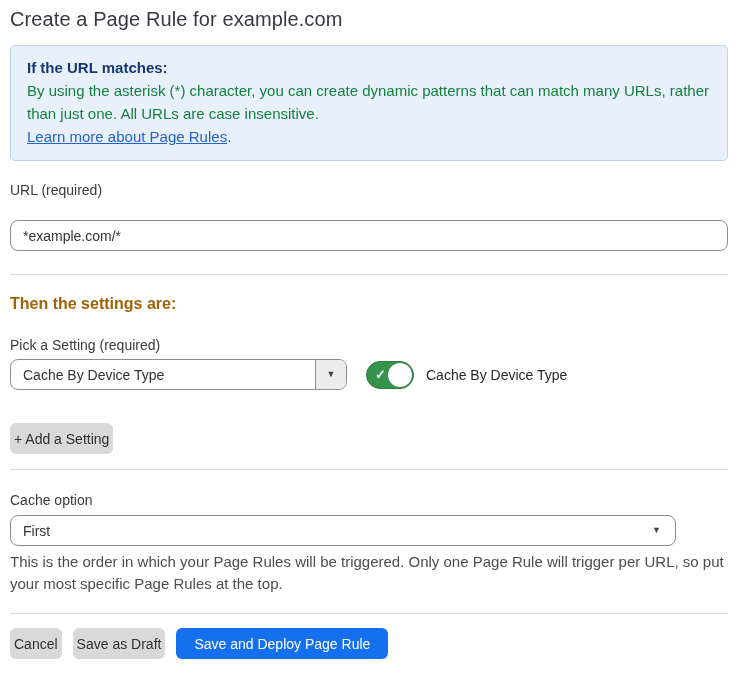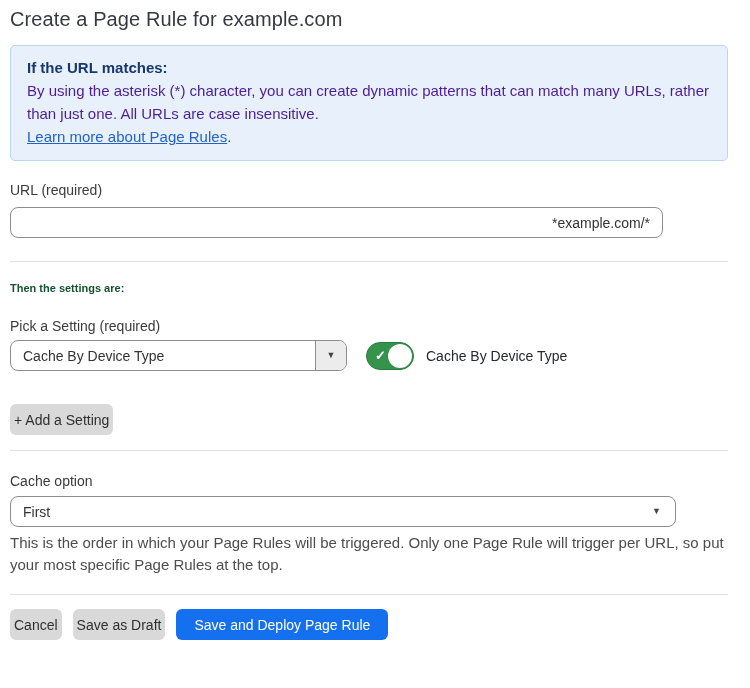--- a/index.html
+++ b/index.html
@@ -22,45 +22,45 @@
     background: #e8f1fb;
     border: 1px solid #bad6f2;
     border-radius: 5px;
     padding: 13px 16px 12px 16px;
   }
   .info-box .info-heading {
     font-size: 15px; font-weight: 700; color: #17386f;
     margin-bottom: 3px;
   }
   .info-box .info-body {
-    font-size: 15px; color: #4c1d95; line-height: 23px;
+    font-size: 15px; color: #15803d; line-height: 23px;
     max-width: 700px;
   }
   .info-box .info-link-line { font-size: 15px; color: #1e4077; line-height: 23px; }
   .info-box a.info-link {
     color: #2462c8; text-decoration: underline; cursor: pointer;
   }
 
   .field-label { margin-top: 21px; font-size: 14px; color: #3a3a3a; }
 
   .text-input {
-    margin-top: 9px; width: 653px; height: 31px;
+    margin-top: 22px; width: 718px; height: 31px;
     border: 1px solid #8d8d8d; border-radius: 8px;
     padding: 0 12px; font-size: 14px; color: #333;
     font-family: "Liberation Sans", sans-serif;
-    background: #fff; outline: none; display: block; text-align: right;
+    background: #fff; outline: none; display: block;
   }
   .hint { margin-top: 7px; font-size: 14px; color: #414141; }
 
   .divider { border: none; border-top: 1px solid #dedede; width: 718px; }
   .divider.d1 { margin-top: 23px; }
   .divider.d2 { margin-top: 15px; }
   .divider.d3 { margin-top: 18px; }
 
-  .section-heading { font-size: 11px; font-weight: 700; color: #14532d; }
+  .section-heading { font-size: 16px; font-weight: 700; color: #a16207; }
   .section-heading.settings { margin-top: 20px; }
   .section-heading.order { margin-top: 20px; }
   .field-label.picker { margin-top: 24px; }
   .field-label.order-select { margin-top: 22px; }
 
   
   .setting-row { margin-top: 6px; display: flex; align-items: center; }
 
   .select-box {
     height: 31px; border: 1px solid #8d8d8d; border-radius: 8px;

